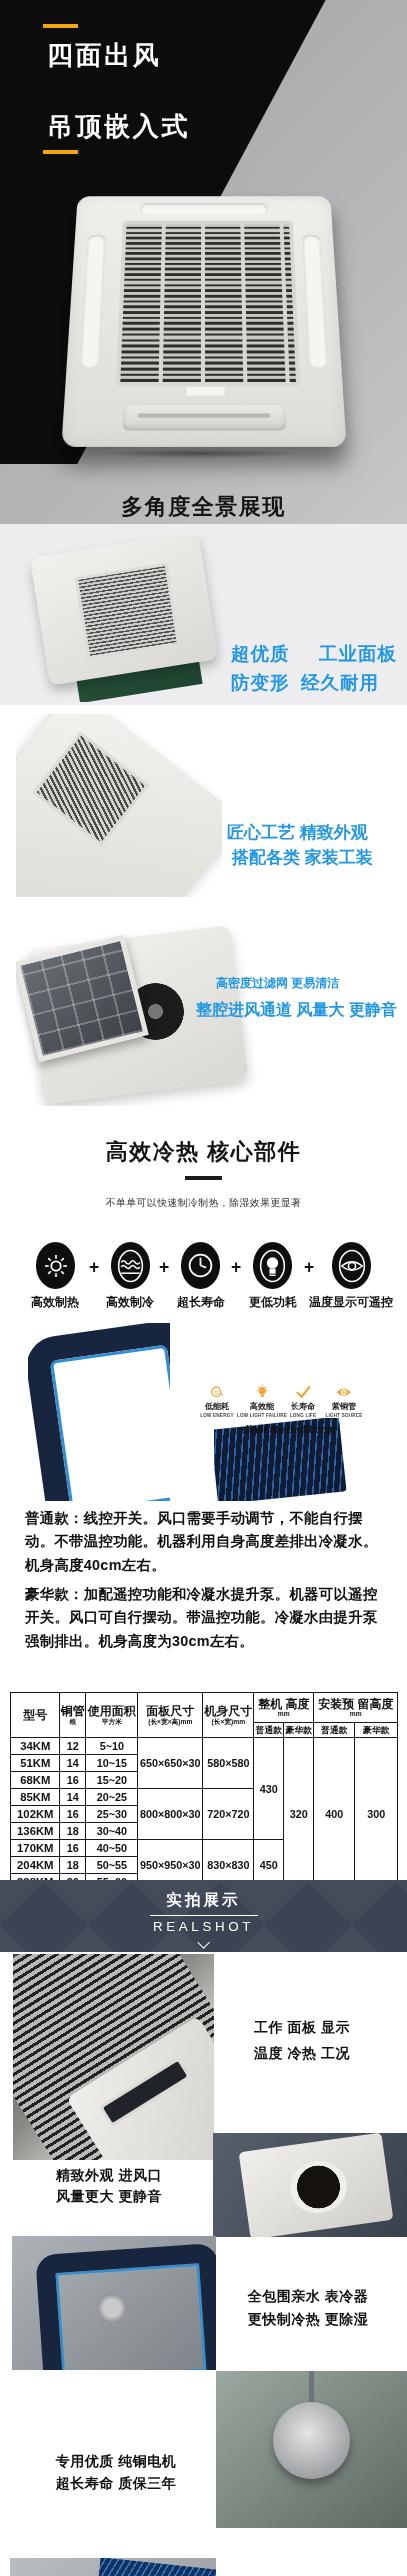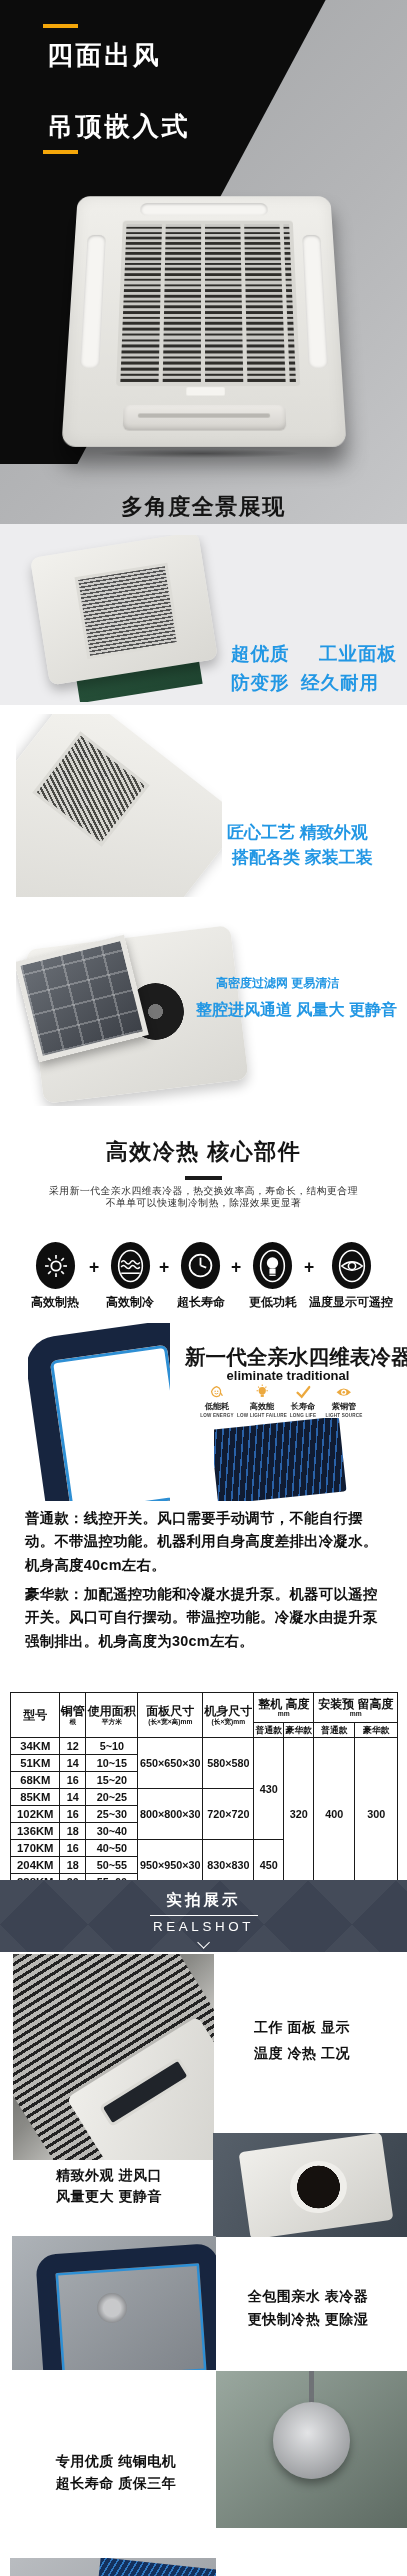--- a/index.html
+++ b/index.html
@@ -77,21 +77,21 @@
   #core-desc2{top:1197px;}
   .oval{position:absolute;width:39px;height:47px;background:#0e0e0e;border-radius:50%;display:flex;align-items:center;justify-content:center;}
   .plus{position:absolute;top:1257px;font-size:17.5px;font-weight:bold;color:#111;}
   .oval-label{position:absolute;top:1294px;font-size:12px;font-weight:bold;color:#111;white-space:nowrap;transform:translateX(-50%);}
   
   #coil-photo-left{left:28px;top:1323px;width:142px;height:178px;overflow:hidden;}
   #coil-photo-left .ring{position:absolute;left:7.7px;top:5.2px;width:118px;height:155px;border:24px solid #17253f;border-radius:31px;box-shadow:inset 0 0 0 3.1px #2e8fd4;transform:rotate(-8deg);}
   #coil-photo-right{left:214px;top:1418px;width:134px;height:83px;overflow:hidden;}
   #coil-photo-right .slab{position:absolute;left:0;top:5.2px;width:129px;height:75px;background:repeating-linear-gradient(100deg,#101c33 0 5.2px,#2a62a8 5.2px 6.7px);transform:rotate(-6deg);border-radius:3.1px;}
   #coil-title{left:185px;top:1343px;width:206px;font-size:20.6px;font-weight:bold;color:#141414;white-space:nowrap;}
-  #coil-sub{left:185px;top:1368px;width:206px;font-size:13px;font-weight:bold;color:#111;}
+  #coil-sub{left:185px;top:1424px;width:206px;font-size:10px;font-weight:bold;color:#111;}
   .badge{position:absolute;width:57px;transform:translateX(-50%);text-align:center;}
   .badge .bi{height:15.5px;display:flex;align-items:center;justify-content:center;color:#ECA93F;}
   .badge .zh{font-size:8.2px;font-weight:bold;color:#222;margin-top:1px;}
   .badge .en{font-size:4.6px;font-weight:bold;color:#444;margin-top:1px;letter-spacing:0.2px;}
 
   
   .model-p{left:25px;width:361px;font-size:14.4px;font-weight:600;color:#101010;line-height:1.62;letter-spacing:0.3px;}
   #model-p1{top:1507px;}
   #model-p2{top:1583px;}
 
@@ -192,21 +192,20 @@
   <div id="blockE-photo" class="abs">
     <div class="panel4"></div>
     <div class="fan"></div>
     <div class="filter"></div>
   </div>
   <div id="e-l1" class="abs blue nowrap" style="font-weight:bold">高密度过滤网 更易清洁</div>
   <div id="e-l2" class="abs blue nowrap" style="font-weight:bold">整腔进风通道 风量大 更静音</div>
 
   <div id="core-title" class="abs sec-title ctr">高效冷热 核心部件</div>
   <div id="core-dash" class="abs"></div>
-  <div id="core-desc1" class="abs core-desc ctr">采用新一代全亲水四维表冷器，热交换效率高，寿命长，结构更合理</div>
   <div id="core-desc2" class="abs core-desc ctr">不单单可以快速制冷制热，除湿效果更显著</div>
 
   <div class="oval" style="left:36px;top:1242px;">
     <svg class="svgic" width="24" height="24" viewBox="0 0 46 46">
         <circle cx="23" cy="23" r="9" fill="none" stroke="#fff" stroke-width="3.5"></circle>
         <g stroke="#fff" stroke-width="3.2">
           <line x1="23" y1="2" x2="23" y2="9"></line>
           <line x1="23" y1="37" x2="23" y2="44"></line>
           <line x1="2" y1="23" x2="9" y2="23"></line>
           <line x1="37" y1="23" x2="44" y2="23"></line>
@@ -256,21 +255,20 @@
   <div class="oval-label" style="left:201px;">超长寿命</div>
   <div class="oval-label" style="left:273px;">更低功耗</div>
   <div class="oval-label" style="left:351px;text-align:center;">温度显示可遥控</div>
 
   <div id="coil-photo-left" class="abs">
       <div class="ring"></div>
     </div>
   <div id="coil-photo-right" class="abs">
       <div class="slab"></div>
     </div>
-  <div id="coil-title" class="abs ctr">新一代全亲水四维表冷器</div>
   <div id="coil-sub" class="abs ctr">eliminate traditional</div>
 
   <div class="badge" style="left:217px;top:1384px;">
     <div class="bi">
       <svg width="14.4" height="14.4" viewBox="0 0 28 28">
           <path d="M14 3 C22 5 24 14 19 21 C12 25 5 21 4 13 C6 6 10 4 14 3 z" fill="none" stroke="#ECA93F" stroke-width="2.4"></path>
           <path d="M20 16 q4 1 5 5" fill="none" stroke="#ECA93F" stroke-width="2.4"></path>
           <circle cx="11" cy="12" r="1.4" fill="#ECA93F"></circle>
           <circle cx="16" cy="12" r="1.4" fill="#ECA93F"></circle>
           <path d="M10 16 q3 3 7 0" fill="none" stroke="#ECA93F" stroke-width="1.8"></path>

